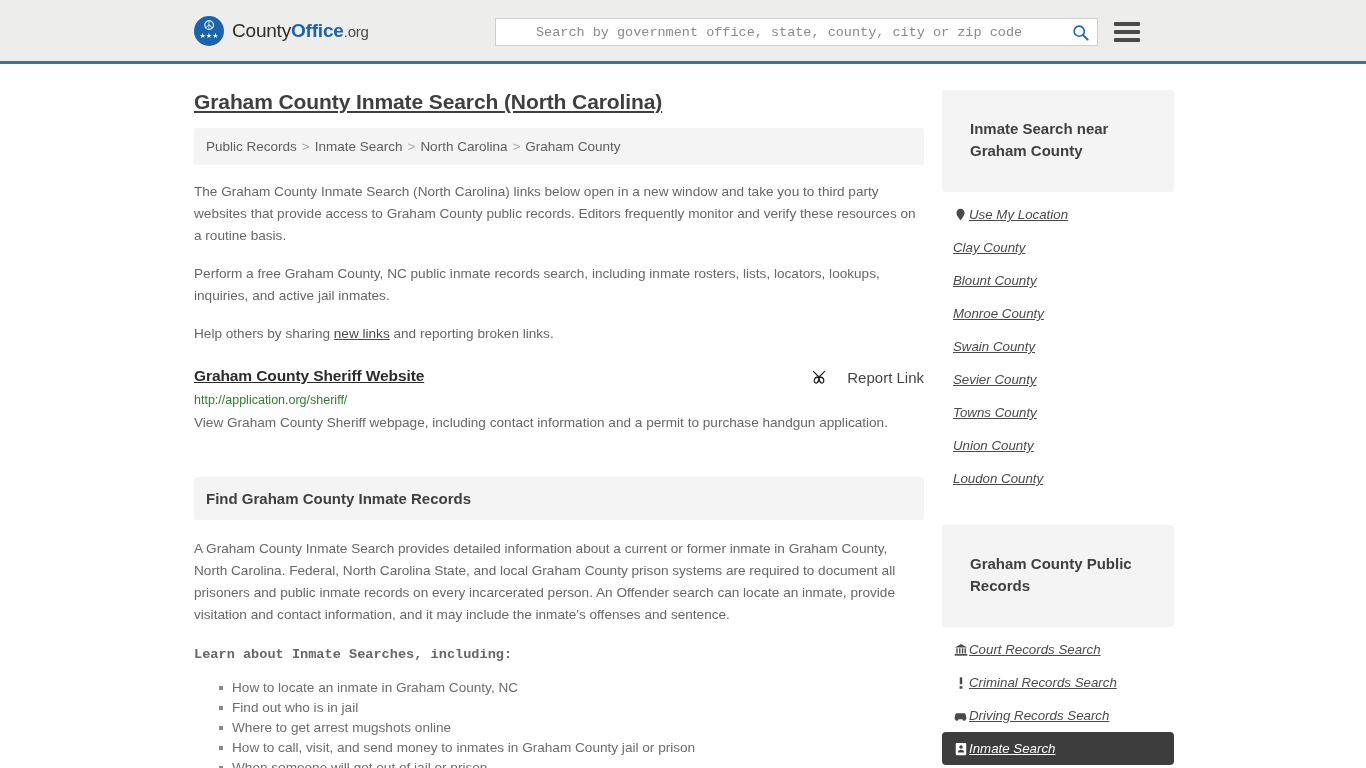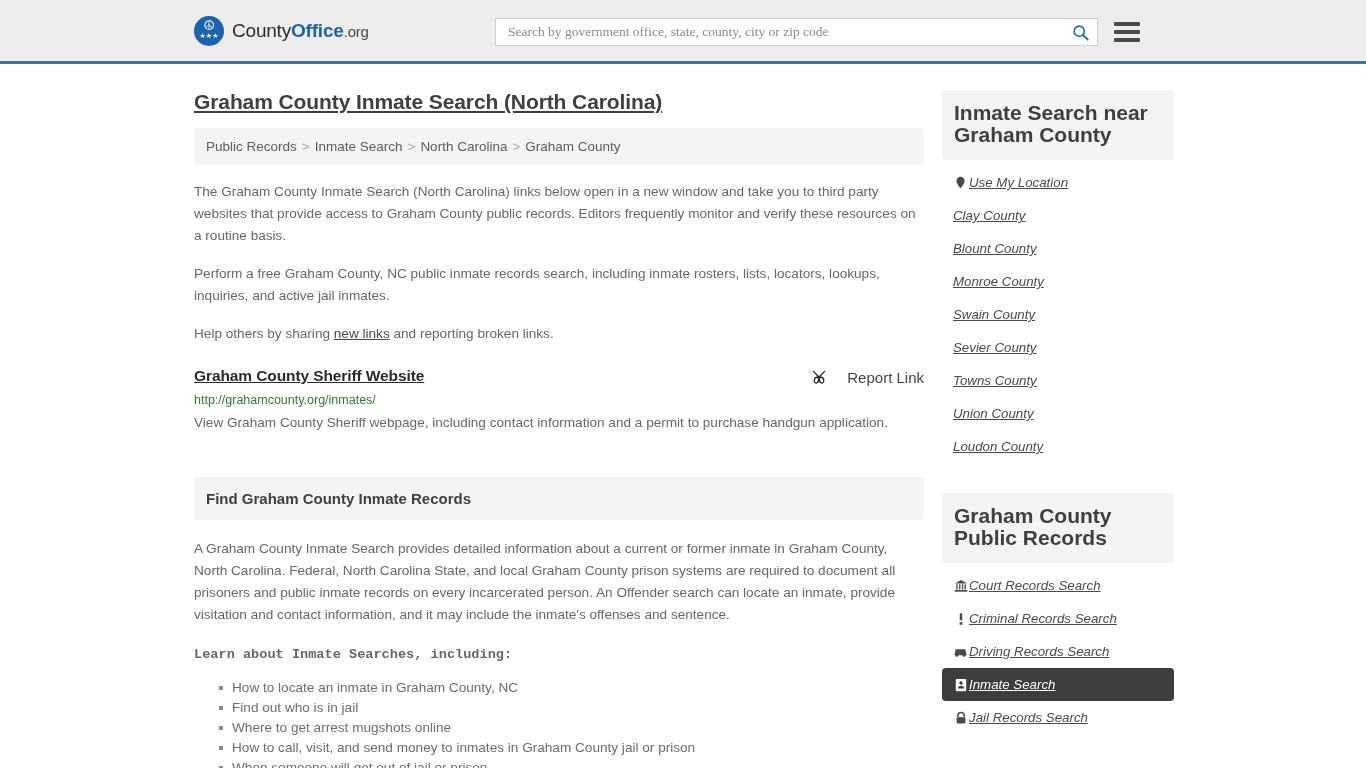--- a/index.html
+++ b/index.html
@@ -82,22 +82,23 @@
     display: flex;
     align-items: center;
     padding: 0 8px 0 10px;
   }
   .search-box input {
     flex: 1;
     border: none;
     outline: none;
     font-size: 13.5px;
     color: #0369a1;
-    font-family: Liberation Serif, serif;
+    font-family: Liberation Mono, monospace;
     background: transparent;
+    margin-left: 28px;
   }
   .search-box input::placeholder { color: #8a8a8a; }
   .search-icon { width: 17px; height: 17px; flex: none; cursor: pointer; }
   .hamburger {
     width: 26px;
     margin-left: 16px;
     display: flex;
     flex-direction: column;
     gap: 4px;
     cursor: pointer;
@@ -234,22 +235,22 @@
     background: #8a8a8a;
   }
 
   
   .side-panel-head {
     background: #f4f4f4;
     border-radius: 3px;
     padding: 12px 12px 14px 12px;
   }
   .side-panel-head h3 {
-    margin: 0;
-    font-size: 21px;
+    margin: 16px;
+    font-size: 15px;
     font-weight: bold;
     color: #3f3f3f;
     line-height: 22px;
   }
   .side-list { margin-top: 6px; }
   .side-row {
     display: flex;
     align-items: center;
     gap: 1px;
     padding: 9px 11px;
@@ -326,21 +327,21 @@
         <a href="#" class="report-link">
           <svg class="unlink-icon" viewBox="0 0 20 20">
             <path d="M3 3 L9 9" stroke="#222" stroke-width="1.6" stroke-linecap="round" fill="none"></path>
             <path d="M17 3 L11 9" stroke="#222" stroke-width="1.6" stroke-linecap="round" fill="none"></path>
             <path d="M10 10 C6 10 4 12 4 14.5 C4 17 6 18.5 8 17 C10 15.5 10 12 10 10 Z" fill="none" stroke="#222" stroke-width="1.6"></path>
             <path d="M10 10 C14 10 16 12 16 14.5 C16 17 14 18.5 12 17 C10 15.5 10 12 10 10 Z" fill="none" stroke="#222" stroke-width="1.6"></path>
           </svg>
           <span>Report Link</span>
         </a>
       </div>
-      <div class="result-url">http://grahamcounty.org/inmates/</div>
+      <div class="result-url">http://application.org/sheriff/</div>
       <div class="result-desc">View Graham County Sheriff webpage, including contact information and a permit to purchase handgun application.</div>
     </div>
 
     <div class="section-head">
       <h2>Find Graham County Inmate Records</h2>
     </div>
     <div class="section-body">
       <p>A Graham County Inmate Search provides detailed information about a current or former inmate in Graham County, North Carolina. Federal, North Carolina State, and local Graham County prison systems are required to document all prisoners and public inmate records on every incarcerated person. An Offender search can locate an inmate, provide visitation and contact information, and it may include the inmate's offenses and sentence.</p>
       <p class="learn-head">Learn about Inmate Searches, including:</p>
       <ul class="bullets">

